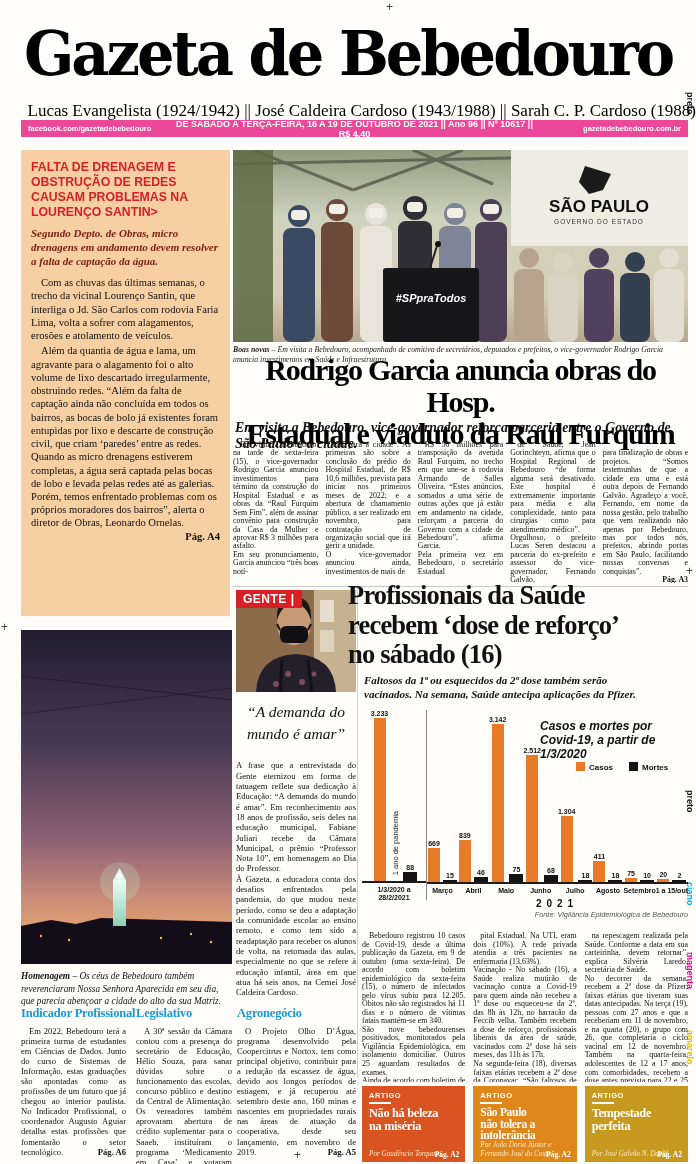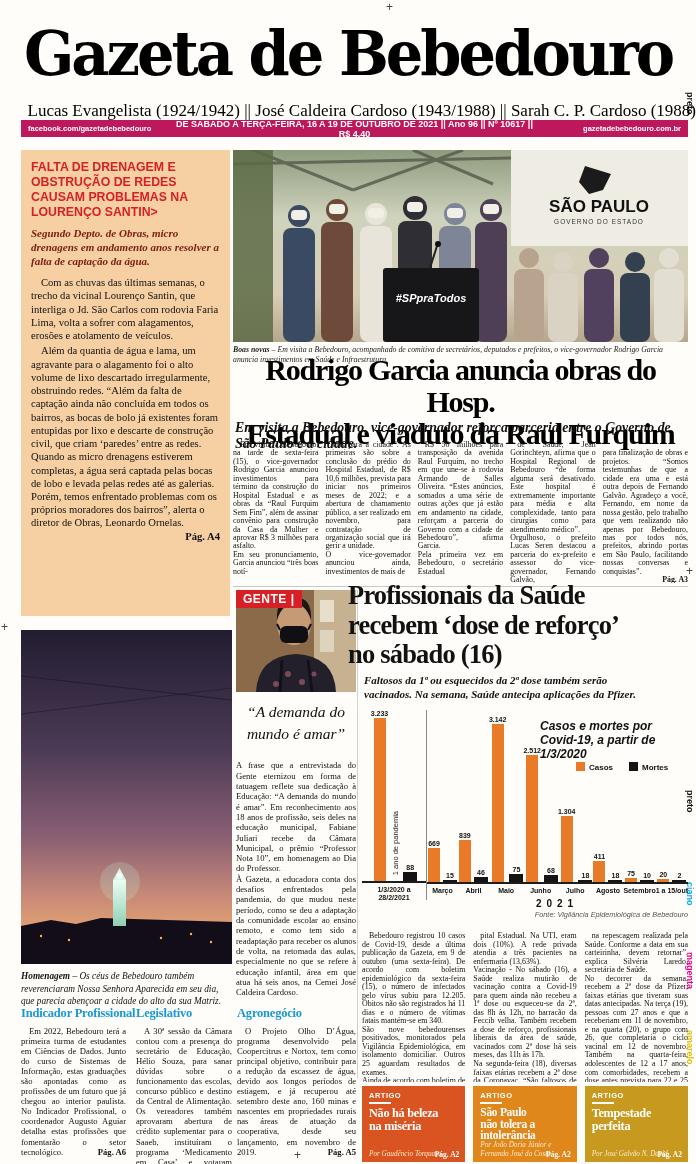--- a/index.html
+++ b/index.html
@@ -94,29 +94,29 @@
   <div class="abs pmark" style="top:1148px;left:294px;">+</div>
   <div class="abs plabel" style="top: 92px; left: 685px; color: rgb(17, 17, 17);">preto</div>
   <div class="abs plabel" style="top: 790px; left: 685px; color: rgb(17, 17, 17);">preto</div>
   <div class="abs plabel" style="top: 882px; left: 685px; color: rgb(0, 174, 239);">ciano</div>
   <div class="abs plabel" style="top: 952px; left: 685px; color: rgb(236, 0, 140);">magenta</div>
   <div class="abs plabel" style="top: 1030px; left: 685px; color: rgb(227, 192, 0);">amarelo</div>
 
   <div class="abs masthead">Gazeta de Bebedouro</div>
   <div class="abs founders">Lucas Evangelista (1924/1942) || José Caldeira Cardoso (1943/1988) || Sarah C. P. Cardoso (1988)</div>
 
-  <div class="abs infobar" style="background: #be185d;">
+  <div class="abs infobar" style="background: #ec4899;">
     <span class="l">facebook.com/gazetadebebedouro</span>
     <span class="c">DE SÁBADO A TERÇA-FEIRA, 16 A 19 DE OUTUBRO DE 2021 || Ano 96 || Nº 10617 || R$ 4,40</span>
     <span class="r">gazetadebebedouro.com.br</span>
   </div>
 
   <div class="abs drainbox" style="background: rgb(246, 207, 162);">
     <div class="draintitle">FALTA DE DRENAGEM E OBSTRUÇÃO DE REDES CAUSAM PROBLEMAS NA LOURENÇO SANTIN&gt;</div>
-    <div class="draindeck">Segundo Depto. de Obras, micro drenagens em andamento anos resolver a falta de captação da água.</div>
+    <div class="draindeck">Segundo Depto. de Obras, micro drenagens em andamento devem resolver a falta de captação da água.</div>
     <p class="drainbody" style="margin:8px 0 0;">
       <span>Com as chuvas das últimas semanas, o trecho da vicinal Lourenço Santin, que interliga o Jd. São Carlos com rodovia Faria Lima, volta a sofrer com alagamentos, erosões e atolamento de veículos.</span>
     </p>
     <p class="drainbody" style="margin:2px 0 0;">
       <span>Além da quantia de água e lama, um agravante para o alagamento foi o alto volume de lixo descartado irregularmente, obstruindo redes. “Além da falta de captação ainda não concluída em todos os bairros, as bocas de bolo já existentes foram entupidas por lixo e descarte de construção civil, que criam ‘paredes’ entre as redes. Quando as micro drenagens estiverem completas, a água será captada pelas bocas de lobo e levada pelas redes até as galerias. Porém, temos enfrentado problemas com os próprios moradores dos bairros”, alerta o diretor de Obras, Leonardo Ornelas.</span>
       <b class="pageref">Pág. A4</b>
     </p>
   </div>
 
   <div class="abs mainphoto">

